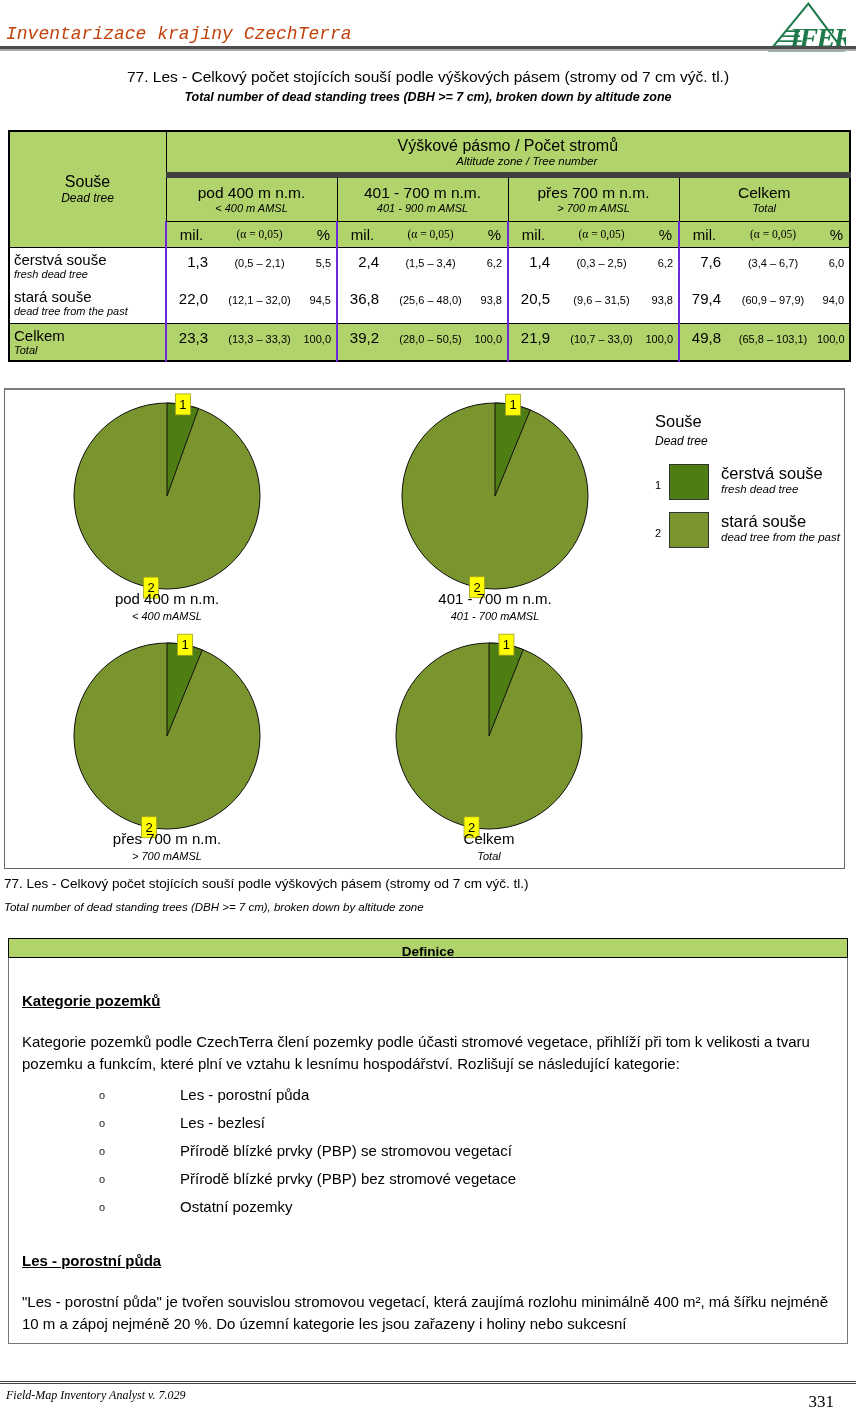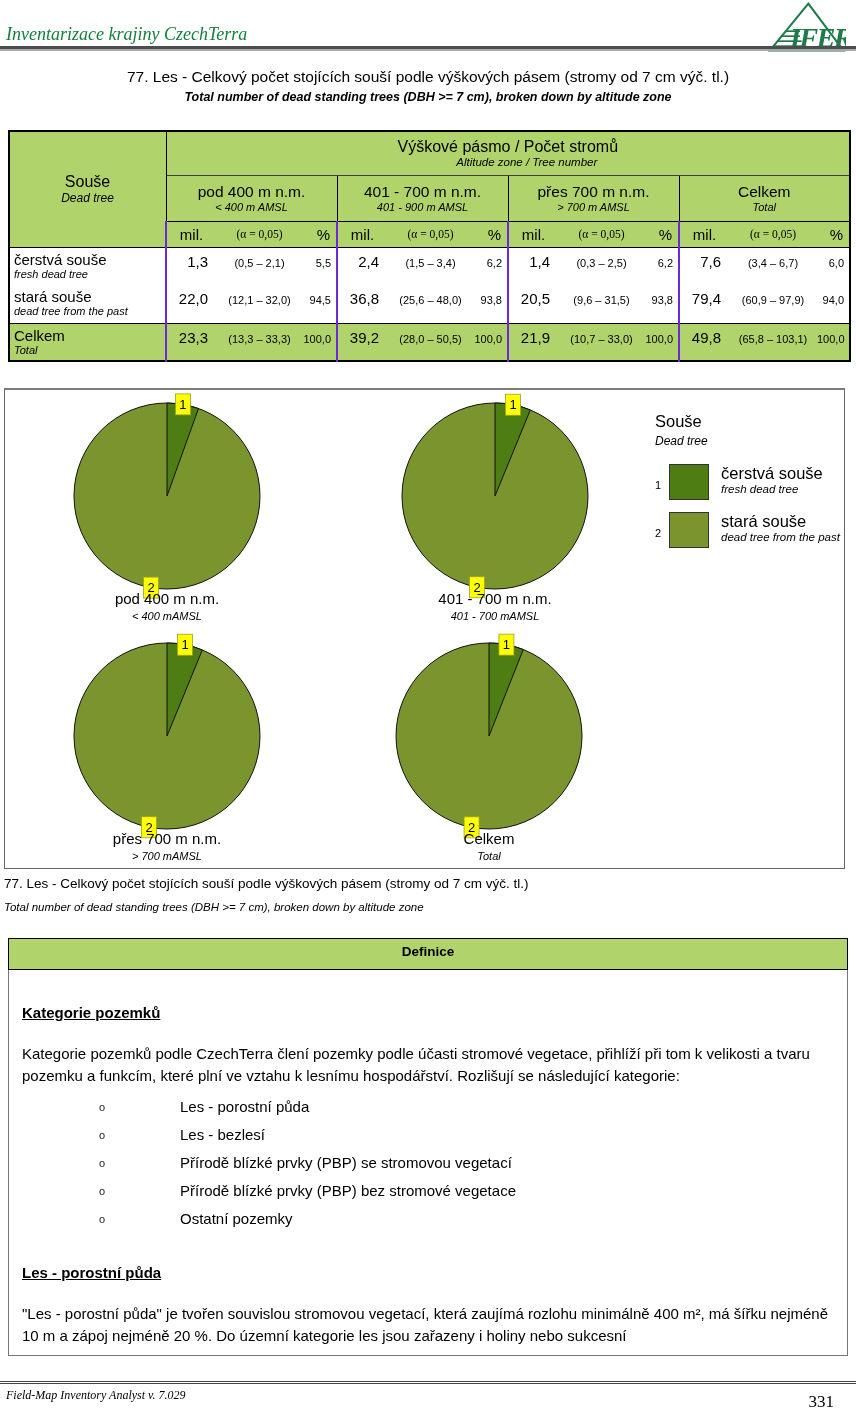--- a/index.html
+++ b/index.html
@@ -9,24 +9,24 @@
     background: #ffffff;
     color: #000;
     font-family: "Liberation Sans", sans-serif;
     overflow: hidden;
   }
   .abs { position: absolute; }
 
   
   #masthead-text {
     top: 24px; left: 6px;
-    font-family: Liberation Serif, serif;
+    font-family: Liberation Mono, monospace;
     font-style: italic;
     font-size: 18px;
-    color: #15803d;
+    color: #c2410c;
   }
   #logo { top: 2px; right: 10px; }
   #top-rule {
     top: 46px; left: 0; width: 856px; height: 3px;
     background: #4d4d4d;
     box-shadow: 0 2px 0 #a8a8a8;
   }
 
   
   #doc-title {
@@ -52,21 +52,21 @@
   }
   th, td { font-weight: normal; padding: 0; }
   thead th { background: #b1d36b; }
   .corner-th {
     border-right: 1px solid #000;
     border-bottom: 1px solid #000;
     text-align: center; vertical-align: middle;
   }
   .corner-th .cz { font-size: 16px; }
   .corner-th .en { font-style: italic; font-size: 12px; }
-  .span-th { border-bottom: 1px solid #404040; height: 44px; text-align: center; vertical-align: middle; }
+  .span-th { border-bottom: 6px solid #404040; height: 44px; text-align: center; vertical-align: middle; }
   .span-th .cz { font-size: 16px; }
   .span-th .en { font-style: italic; font-size: 11.5px; margin-left: 38px; }
   .group-th {
     border-left: 1px solid #000; border-bottom: 1px solid #000;
     height: 46px; text-align: center; vertical-align: middle;
   }
   .group-th .cz { font-size: 15.5px; }
   .group-th .en { font-style: italic; font-size: 11px; }
   #thead-measures th { border-bottom: 1px solid #000; height: 26px; vertical-align: middle; }
   .m-mil { text-align: center; font-size: 15px; }
@@ -107,21 +107,21 @@
   .legend-cz { font-size: 16.5px; }
   .legend-en { font-style: italic; font-size: 11.5px; }
 
   
   #caption-cz { top: 876px; left: 4px; font-size: 13.5px; }
   #caption-en { top: 901px; left: 4px; font-style: italic; font-size: 11.5px; }
 
   
   #definice { top: 938px; left: 8px; width: 840px; }
   .def-bar {
-    height: 32px; background: #b1d36b; border: 1px solid #000;
+    height: 20px; background: #b1d36b; border: 1px solid #000;
     text-align: center; font-weight: bold; font-size: 13.5px; line-height: 26px;
   }
   .def-body {
     border: 1px solid #777; border-top: none;
     height: 386px; padding: 34px 13px 0; overflow: hidden;
   }
   .def-h { font-size: 15px; font-weight: bold; text-decoration: underline; }
   .def-p { margin-top: 22px; font-size: 15px; line-height: 21.5px; width: 812px; }
   #def-list { list-style: none; margin-top: 12px; }
   #def-list li { height: 28px; display: flex; padding-left: 60px; font-size: 15px; }

